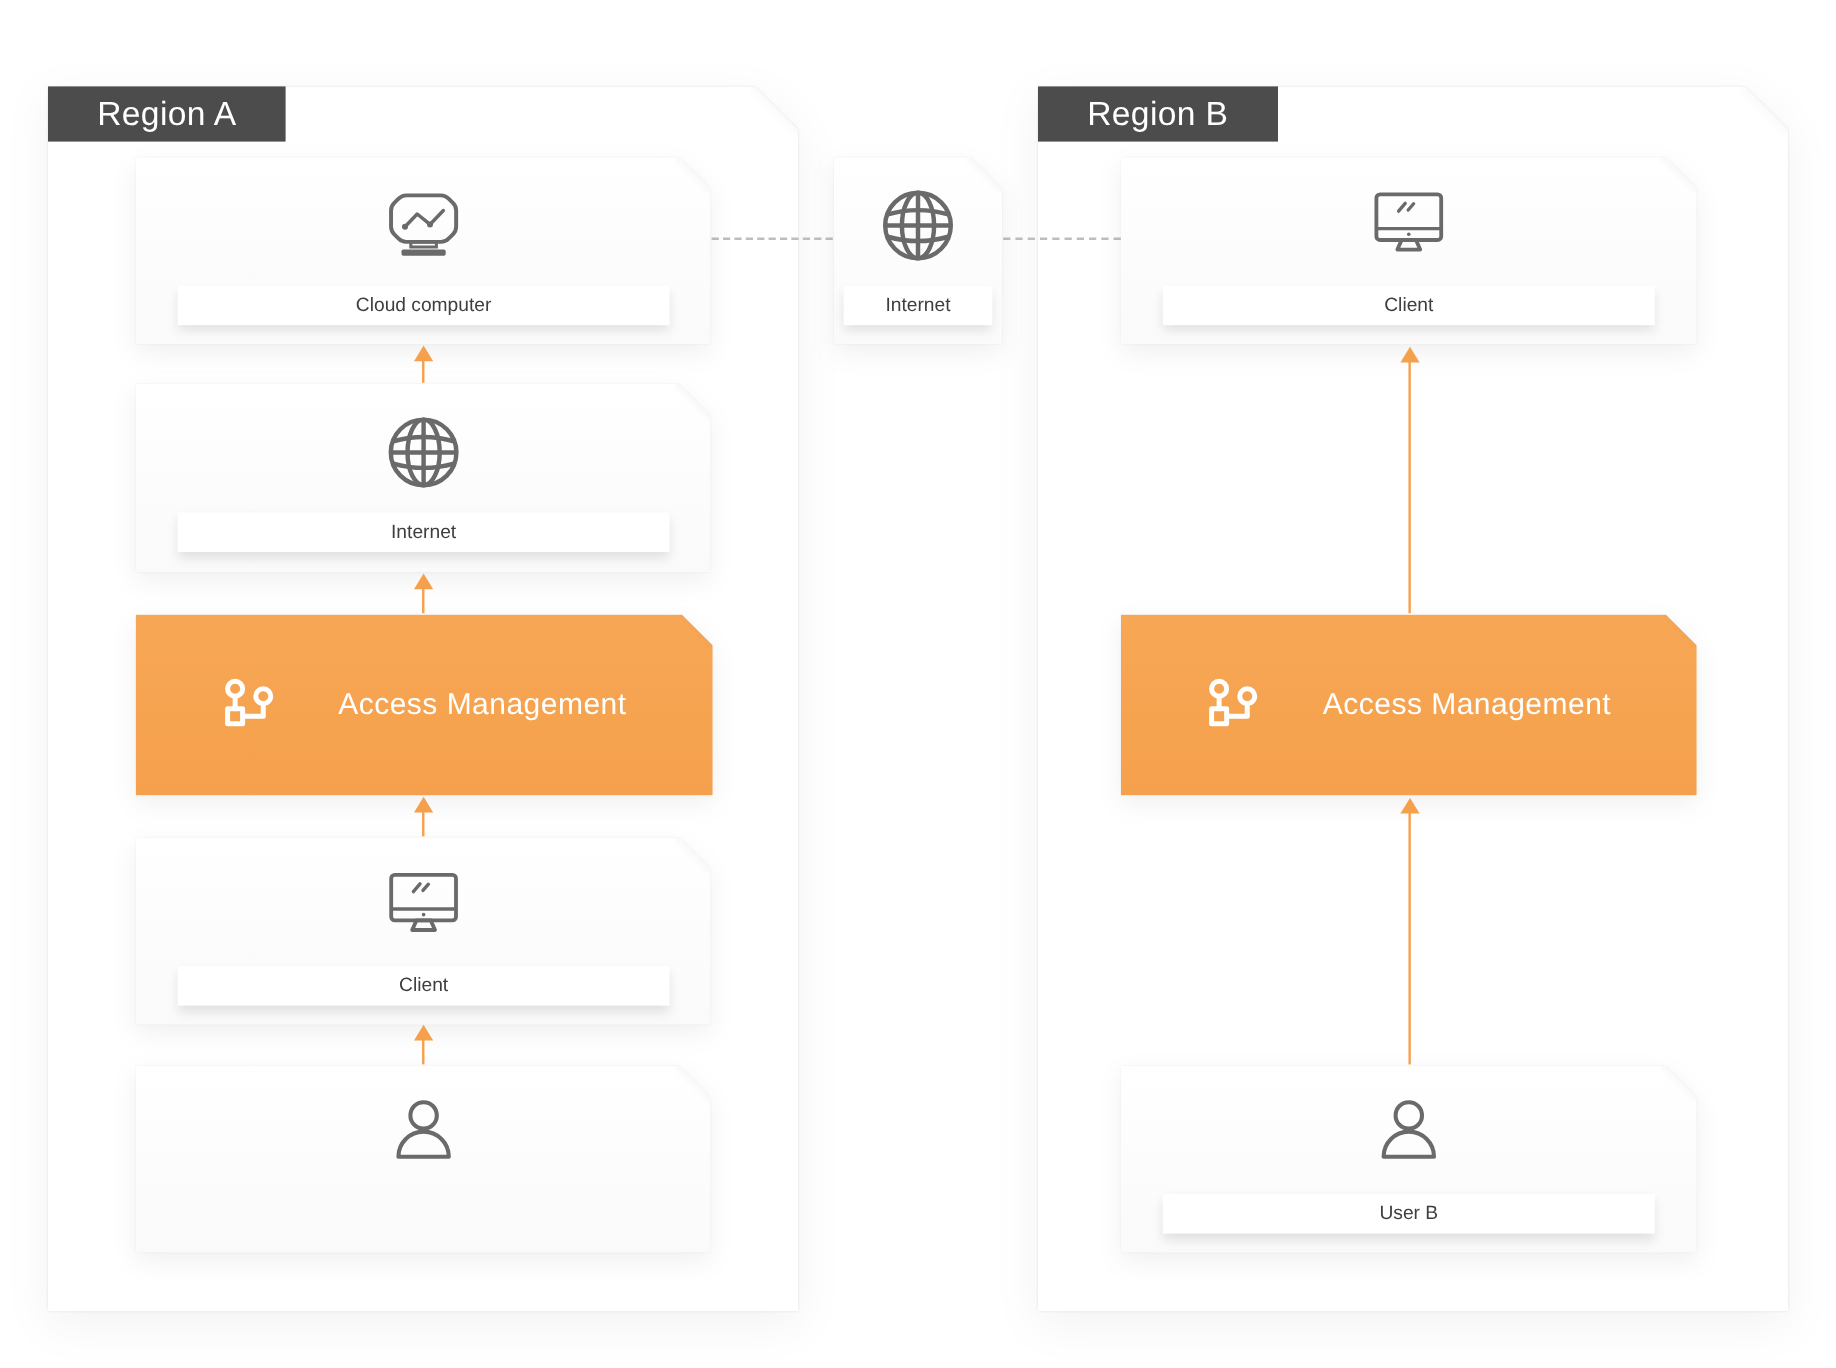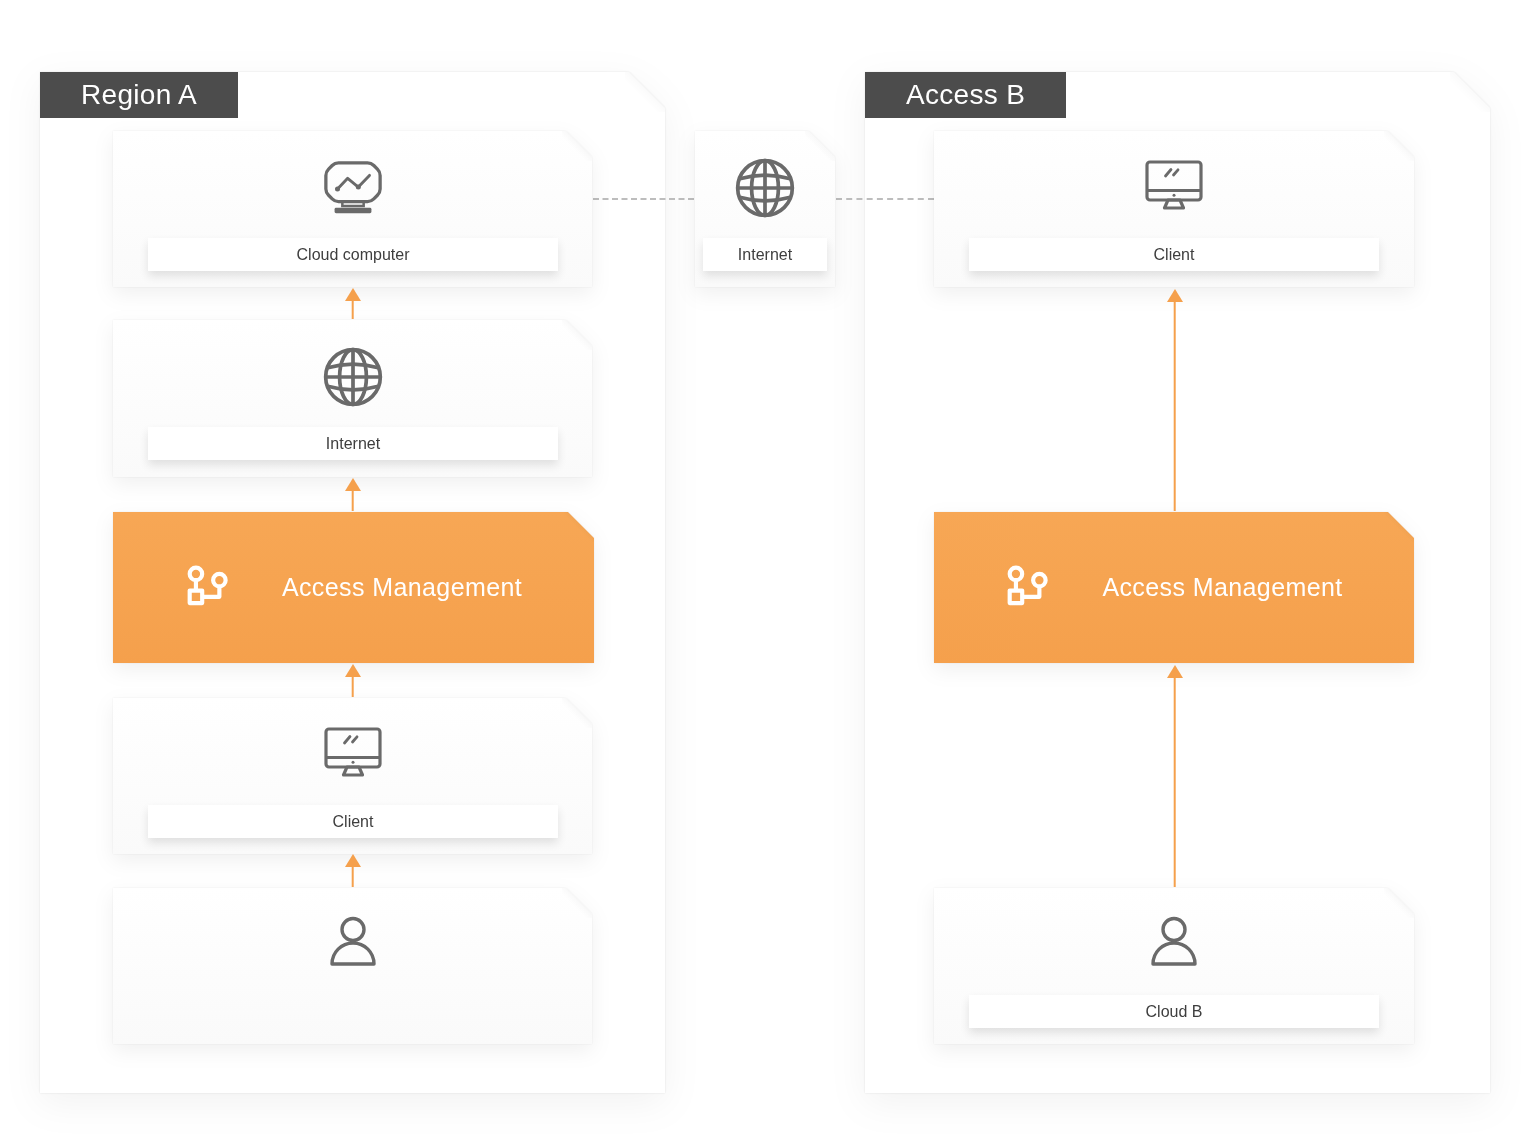--- a/index.html
+++ b/index.html
@@ -81,21 +81,21 @@
 <div class="stage">
 
   <div class="region-wrap region-a-wrap">
     <div class="region-face"></div>
   </div>
   <div class="region-label region-label-a">Region A</div>
 
   <div class="region-wrap region-b-wrap">
     <div class="region-face"></div>
   </div>
-  <div class="region-label region-label-b">Access B</div>
+  <div class="region-label region-label-b">Region B</div>
 
   <div class="dashed dash-left"></div>
   <div class="dashed dash-right"></div>
 
   <div class="card-wrap pos-cloud">
     <div class="card-face">
       <div class="icon-slot">
         <svg width="62" height="60" viewBox="0 0 64 58" fill="none" stroke="#6A6A6A" stroke-width="3.4">
           <path d="M17 3 H47 C50 3 51.5 3.8 53.5 5.8 L57.2 9.5 C59.2 11.5 60 13 60 16 V30 C60 33 59.2 34.5 57.2 36.5 L53.5 40.2 C51.5 42.2 50 43 47 43 H17 C14 43 12.5 42.2 10.5 40.2 L6.8 36.5 C4.8 34.5 4 33 4 30 V16 C4 13 4.8 11.5 6.8 9.5 L10.5 5.8 C12.5 3.8 14 3 17 3 Z"></path>
           <polyline points="16,30 26.5,19 37.5,28 49,16" stroke-width="3" stroke-linecap="round" stroke-linejoin="round"></polyline>
@@ -219,21 +219,21 @@
   </div>
 
   <div class="card-wrap pos-user-b">
     <div class="card-face">
       <div class="icon-slot">
         <svg width="64" height="64" viewBox="0 0 64 64" fill="none" stroke="#6A6A6A" stroke-width="3.4">
           <circle cx="32" cy="16.5" r="11"></circle>
           <path d="M11 51 a21 21 0 0 1 42 0 Z" stroke-linejoin="round"></path>
         </svg>
       </div>
-      <div class="name-strip">Cloud B</div>
+      <div class="name-strip">User B</div>
     </div>
   </div>
 
   <div class="arrow ar-a1">
       <div class="head"></div>
       <div class="shaft"></div>
     </div>
   <div class="arrow ar-a2">
       <div class="head"></div>
       <div class="shaft"></div>

